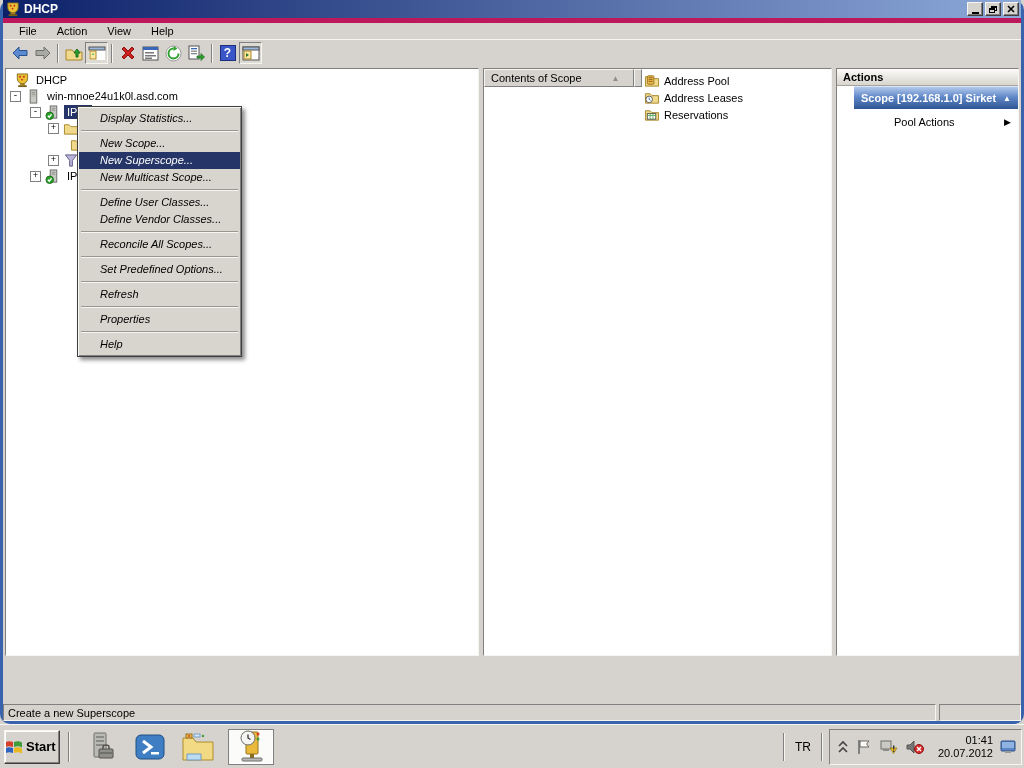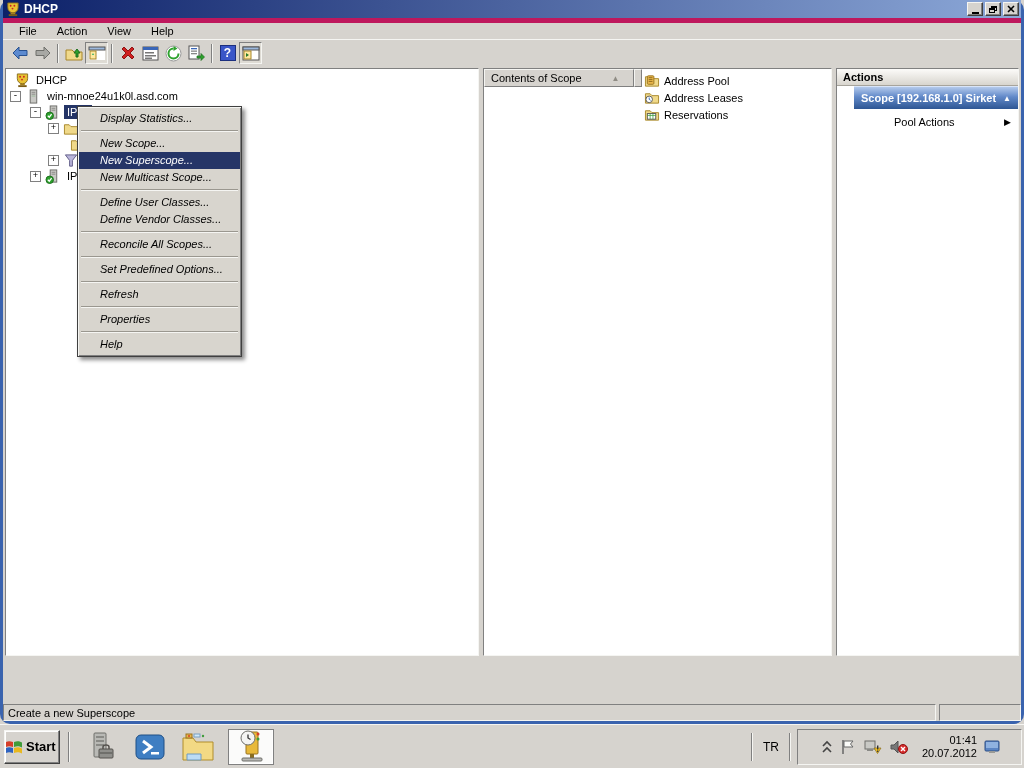--- a/index.html
+++ b/index.html
@@ -96,21 +96,21 @@
   .startbtn { width:56px; height:34px; margin-left:4px; background:#d6d3ce;
     border:1px solid; border-color:#f5f5f2 #404040 #404040 #f5f5f2; box-shadow:inset -1px -1px 0 #808080, inset 1px 1px 0 #fff;
     display:flex; align-items:center; justify-content:flex-start; gap:3px; font-weight:bold; font-size:13px; }
   .qsep { width:2px; height:30px; border-left:1px solid #808080; border-right:1px solid #f5f5f2; margin:0 8px; }
   .qicon { width:36px; height:36px; margin:0 6px; display:flex; align-items:center; justify-content:center; }
   .qicon.active { background:#fbfbfa; border:1px solid #808080; box-shadow:inset -1px -1px 0 #fff; width:46px; }
   .tray { margin-left:auto; display:flex; align-items:center; height:100%; }
   .traysep { width:2px; height:28px; border-left:1px solid #808080; border-right:1px solid #f5f5f2; margin:0 6px; }
   .lang { font-size:12px; padding:0 4px; }
   .traybox { border:1px solid; border-color:#808080 #f5f5f2 #f5f5f2 #808080; height:36px;
-    display:flex; align-items:center; padding:0 20px; margin-right:2px; }
+    display:flex; align-items:center; padding:0 4px; margin-right:2px; }
   .trayico { margin:0 4px; display:flex; align-items:center; }
   .clock { text-align:right; line-height:13px; font-size:11px; margin:0 6px 0 10px; }
   .deskbtn { width:18px; height:30px; display:flex; align-items:center; justify-content:center; }
 </style>
 </head>
 <body>
 
 <div class="window">
 
   <div class="titlebar">

